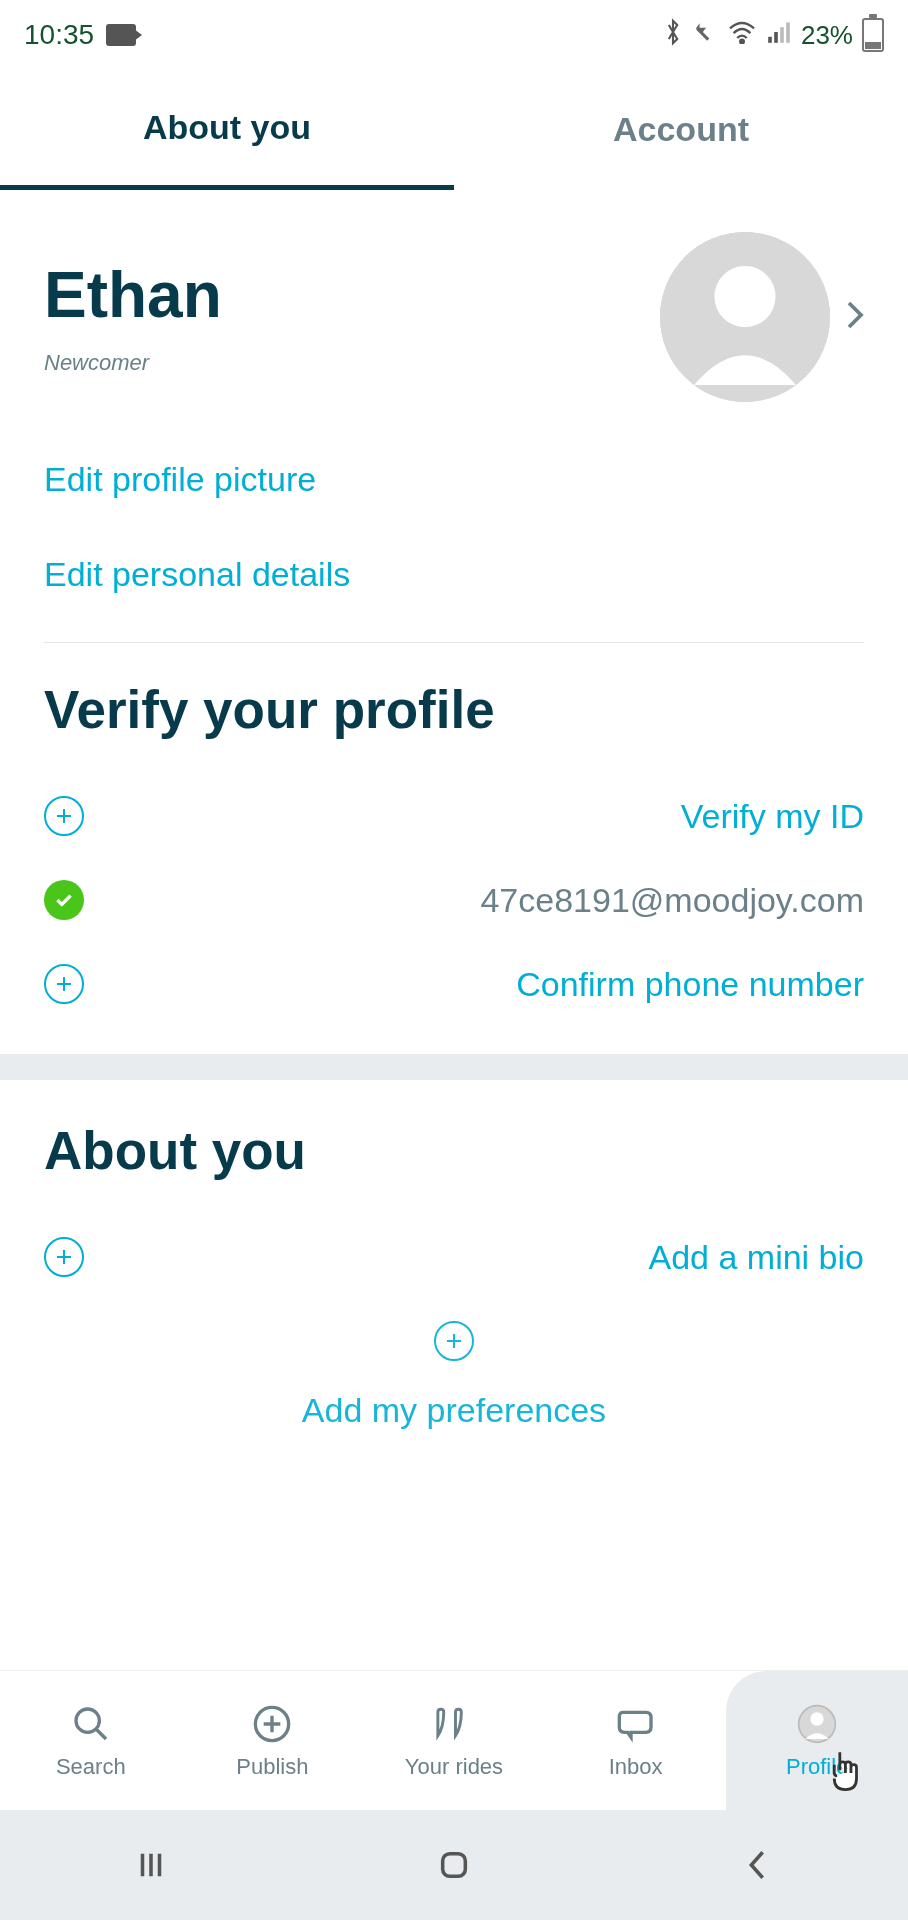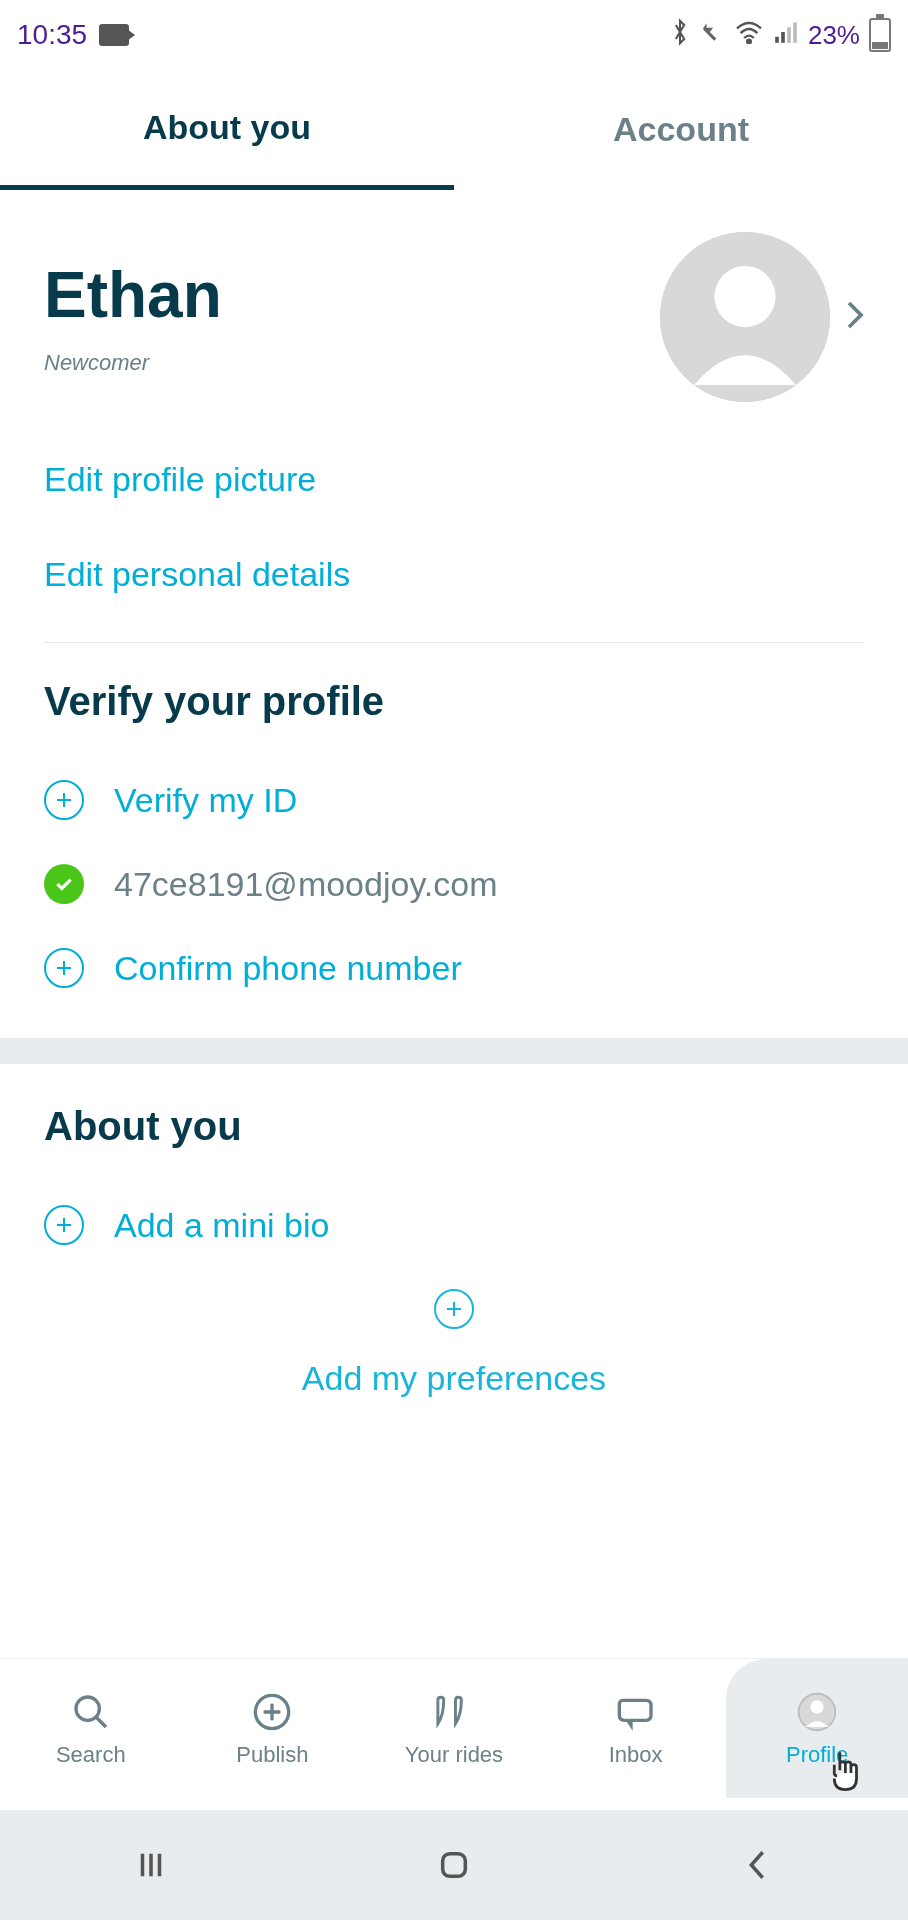--- a/index.html
+++ b/index.html
@@ -1,17 +1,17 @@
 <!DOCTYPE html>
 <html><head>
 <meta charset="utf-8">
 <style>
   * { box-sizing: border-box; margin: 0; padding: 0; }
   html, body { width: 908px; height: 1920px; font-family: -apple-system, Helvetica, Arial, sans-serif; background: #fff; overflow: hidden; }
-  .status-bar { height: 70px; display: flex; align-items: center; justify-content: space-between; padding: 0 17px; font-size: 28px; color: #4c1d95; }
+  .status-bar { height: 70px; display: flex; align-items: center; justify-content: space-between; padding: 0 24px; font-size: 28px; color: #14532d; }
   .status-left { display: flex; align-items: center; gap: 12px; font-weight: 500;}
   .status-right { display: flex; align-items: center; gap: 9px; font-size: 26px; }
   .cam-icon { width: 30px; height: 22px; background: #555; border-radius:3px; position:relative; }
   .cam-icon::after{content:"";position:absolute;right:-6px;top:5px;width:0;height:0;border-top:6px solid transparent;border-bottom:6px solid transparent;border-left:8px solid #555;}
   .battery { width: 22px; height: 34px; border: 2px solid #777; border-radius: 3px; position: relative; display:inline-block; }
   .battery::before{content:"";position:absolute;top:-6px;left:5px;width:8px;height:4px;background:#777;border-radius:1px;}
   .battery::after{content:"";position:absolute;bottom:1px;left:1px;right:1px;height:25%;background:#777;}
 
   .tabs { display: flex; height: 120px; }
   .tab { flex: 1; display: flex; align-items: center; justify-content: center; font-size: 34px; font-weight: 600; color: #6b8088; }
@@ -21,31 +21,31 @@
   .profile-header { display: flex; align-items: center; padding: 42px 0 30px; }
   .profile-text { flex: 1; }
   .profile-name { font-size: 64px; font-weight: 700; color: #073b4c; margin-bottom: 18px; }
   .profile-role { font-size: 22px; color: #6b8088; font-style: italic; }
   .avatar-wrap{display:flex;align-items:center;gap:16px;}
   .avatar { width: 170px; height: 170px; border-radius: 50%; background: #d8d8d8; display:flex;align-items:center;justify-content:center;}
   .avatar svg{width:170px;height:170px;}
   .chevron{color:#6b8088;}
   .link-item { font-size: 34px; font-weight: 500; color: #00aed6; padding: 28px 0; }
   .divider { height: 1px; background: #e3e6e8; margin: 20px 0 36px; }
-  .section-title { font-size: 40px; font-weight: 700; color: #073b4c; margin-bottom: 34px; }
-  .row { display: flex; align-items: center; gap: 30px; padding: 22px 0; }
+  .section-title { font-size: 53px; font-weight: 700; color: #073b4c; margin-bottom: 34px; }
+  .row { display: flex; align-items: center; gap: 30px; padding: 22px 0; justify-content: space-between; }
   .circ { width: 40px; height: 40px; border-radius: 50%; display:flex;align-items:center;justify-content:center; flex-shrink:0;}
   .circ.add { border: 2px solid #00aed6; color:#00aed6; font-size:28px; font-weight:300;}
   .circ.check { background:#4ac51a; color:#fff; }
   .row-text { font-size: 34px; font-weight: 500; }
   .row-text.act { color:#00aed6; }
   .row-text.muted { color:#6b8088; }
   .gap-block { height: 26px; background:#e9ecee; margin: 28px -44px 40px; }
   .tooltip { position:absolute; right:26px; bottom:180px; background:#6a6a6a; color:#fff; font-size:30px; padding:14px 30px; border-radius:3px; }
-  .bottom-nav { position:absolute; bottom:122px; left:0; right:0; height:140px; background:#fff; display:flex; border-top:1px solid #eee;}
+  .bottom-nav { position:absolute; bottom:110px; left:0; right:0; height:140px; background:#fff; display:flex; border-top:1px solid #eee;}
   .nav-item { flex:1; display:flex; flex-direction:column; align-items:center; justify-content:center; gap:8px; font-size:22px; color:#6b8088; }
   .nav-item.active{color:#00aed6;}
   .nav-item.active-bg{background:#e9ecee;border-top-left-radius:40px;}
   .nav-icon { width:44px; height:44px; display:flex; align-items:center; justify-content:center; }
   .cursor{position:absolute; bottom:118px; right:42px; pointer-events:none;}
   .sys-nav { position:absolute; bottom:0; left:0; right:0; height:110px; background:#e9ecee; display:flex; align-items:center; justify-content:space-around; }
   .sys-btn { width:60px; height:40px; display:flex;align-items:center;justify-content:center; color:#555;}
   .main-scroll{height:1490px;overflow:hidden;}
 </style>
 </head>

